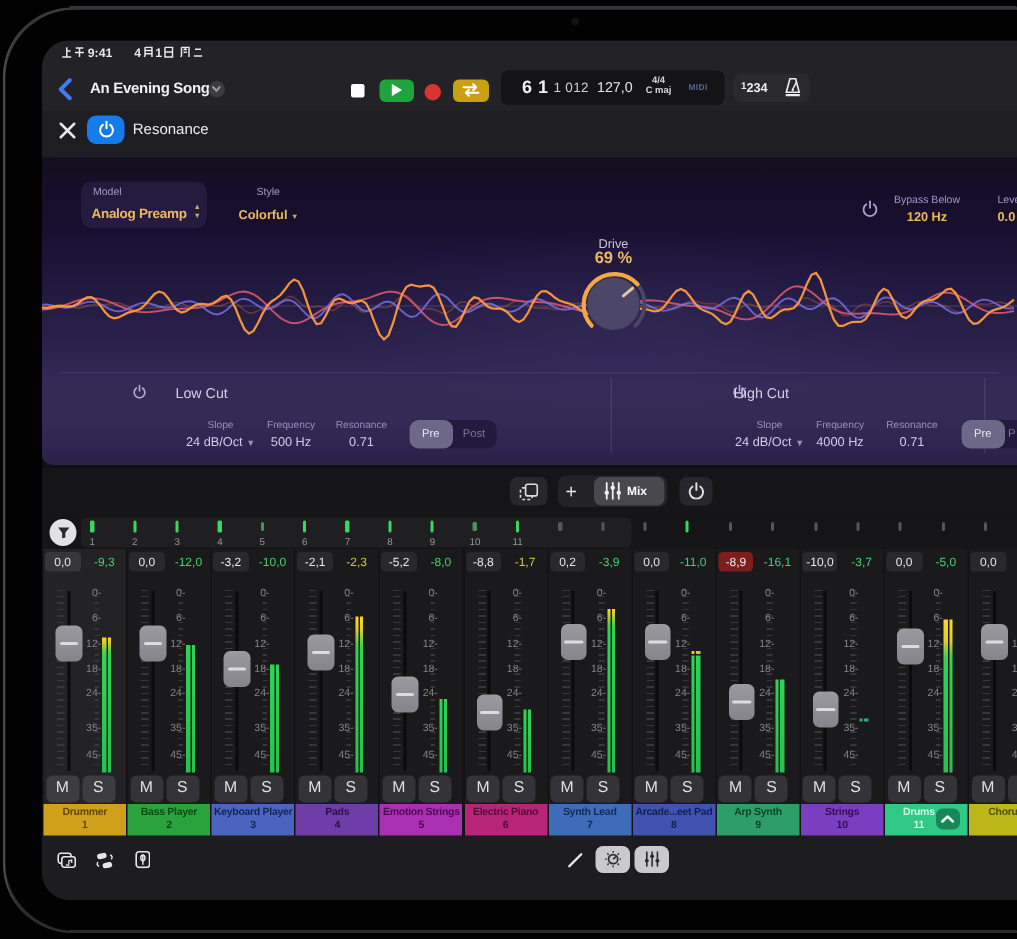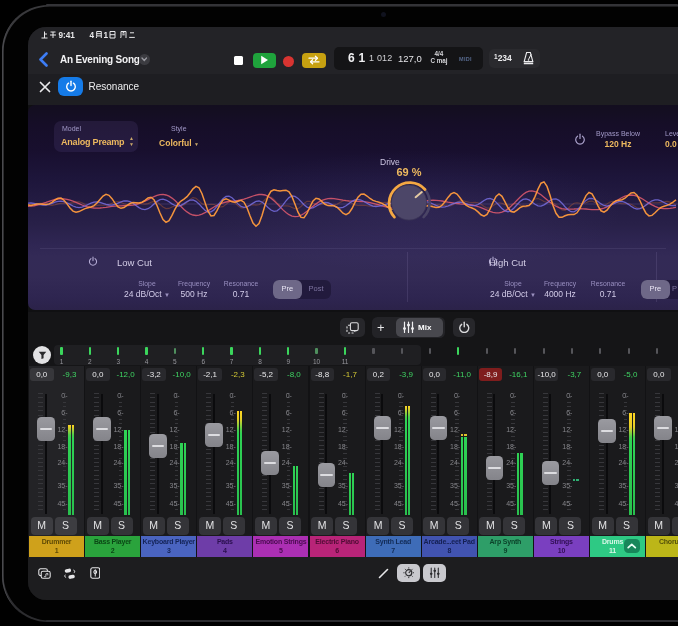--- a/index.html
+++ b/index.html
@@ -134,21 +134,21 @@
     <svg class="abs" style="left:546px;top:27.5px" width="12" height="12" viewBox="0 0 12 12">
           <g stroke="#aba2cc" stroke-width="1.2" fill="none" stroke-linecap="round">
             <path d="M3.55 3.2a4.3 4.3 0 1 0 4.9 0"></path>
             <path d="M6 1.2v4.3"></path>
           </g>
         </svg>
     <div class="lbl" style="left:557px;top:24.5px;width:66px;text-align:center">Bypass Below</div>
     <div class="amb" style="left:557px;top:33.5px;width:66px;text-align:center;font-size:8.5px">120 Hz</div>
     <div class="lbl" style="left:637px;top:24.5px">Leve</div>
     <div class="amb" style="left:637px;top:33.5px;font-size:8.5px">0.0</div>
-    <div class="abs" style="left:352px;top:52px;width:58px;text-align:left;font-size:8.5px;color:#cbc4e0">Drive</div>
+    <div class="abs" style="left:352px;top:52px;width:58px;text-align:center;font-size:8.5px;color:#cbc4e0">Drive</div>
     <div class="amb" style="left:352px;top:61px;width:58px;text-align:center;font-size:11px">69 %</div>
     <div class="hdiv"></div>
     <div class="vdiv" style="left:378.5px"></div>
     <div class="vdiv" style="left:628px"></div>
     <svg class="abs" style="left:60px;top:151px" width="10" height="10" viewBox="0 0 12 12">
           <g stroke="#b6add6" stroke-width="1.3" fill="none" stroke-linecap="round">
             <path d="M3.55 3.2a4.3 4.3 0 1 0 4.9 0"></path>
             <path d="M6 1.2v4.3"></path>
           </g>
         </svg>

